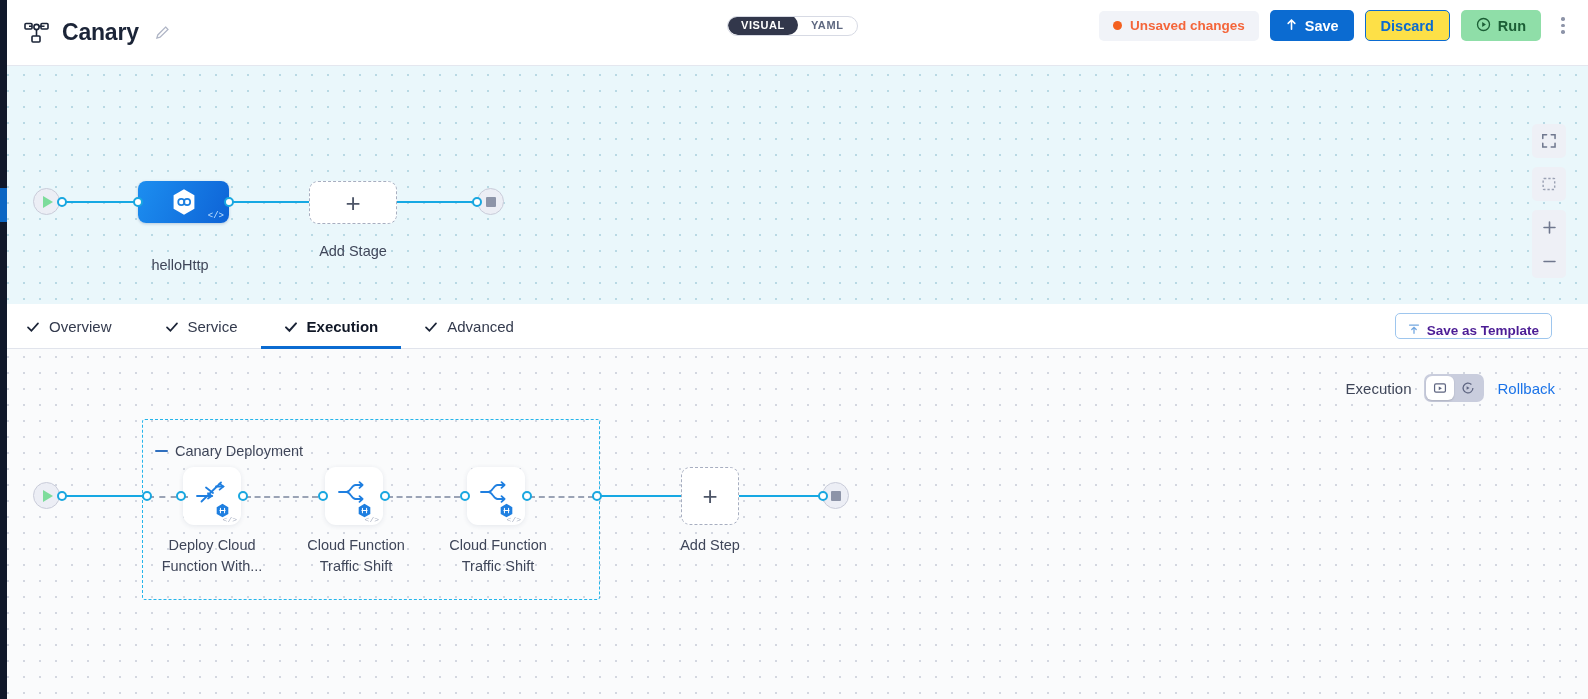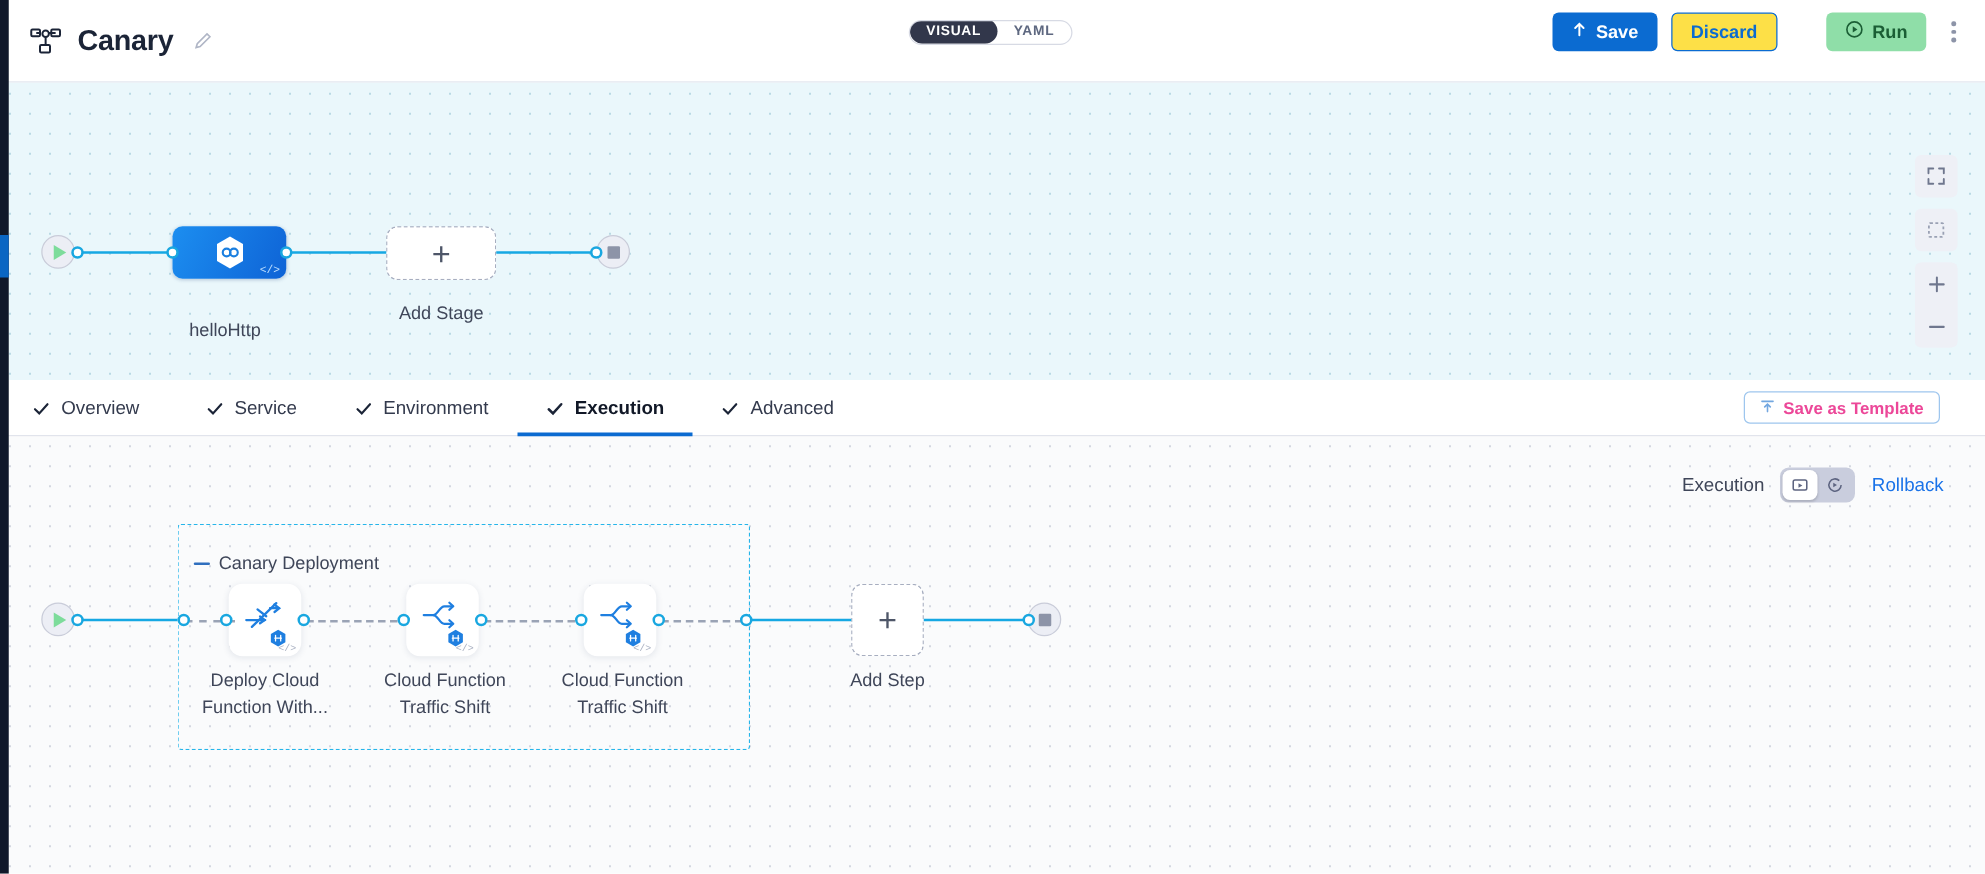--- a/index.html
+++ b/index.html
@@ -58,21 +58,21 @@
     height: 30px; padding: 0 14px;
     font-size: 13.5px; font-weight: bold; color: #f4653a;
   }
   .dot-orange { width: 9px; height: 9px; border-radius: 50%; background: #f4601f; }
   .btn {
     height: 31px; border-radius: 5px; display: flex; align-items: center;
     gap: 7px; padding: 0 15px; font-size: 14.5px; font-weight: bold; cursor: pointer;
   }
   .btn-save { background: #0b6bd1; color: #fff; }
   .btn-discard { background: #fde047; color: #0b6bd1; border: 1.4px solid #0b6bd1; }
-  .btn-run { background: #8fdea8; color: #1b5e35; margin-left: 28px; }
+  .btn-run { background: #8fdea8; color: #1b5e35; }
   .kebab {
     width: 22px; height: 30px; display: flex; flex-direction: column;
     align-items: center; justify-content: center; gap: 3px; cursor: pointer;
   }
   .kebab i { width: 3.5px; height: 3.5px; border-radius: 50%; background: #8d94a8; display: block; }
 
   
   .canvas-top {
     position: absolute; left: 0; top: 51px; width: 1588px; height: 253px;
     background-color: #eaf7fb;
@@ -101,23 +101,23 @@
   }
   .tab:first-child { padding-left: 0; padding-right: 30px; }
   .tab.active { font-weight: bold; color: #111827; }
   .tab.active::after {
     content: ""; position: absolute; left: 0; right: 0; bottom: 0;
     height: 3px; background: #0b6bd1;
   }
   .chk { width: 14px; height: 14px; color: #1b2437; flex: none; }
   .save-template {
     position: absolute; right: 36px; top: 313px;
-    display: flex; align-items: center; gap: 7px;
+    display: flex; align-items: flex-end; gap: 7px;
     border: 1px solid #9ec6ee; border-radius: 5px;
-    height: 26px; padding: 0 12px; color: #ec4899;
+    height: 26px; padding: 0 12px; color: #4c1d95;
     font-size: 13.5px; font-weight: bold; background: #fff; cursor: pointer; z-index: 25;
   }
 
   
   .ctrl-group { position: absolute; right: 22px; display: flex; flex-direction: column; }
   .ctrl-btn {
     width: 34px; height: 34px; background: #eef0f6; border-radius: 5px;
     display: flex; align-items: center; justify-content: center;
     color: #6f778e; cursor: pointer;
   }
@@ -237,20 +237,24 @@
         </svg>
       </span>
     </div>
 
     <div class="mode-toggle">
       <span class="mode-pill active">VISUAL</span>
       <span class="mode-pill">YAML</span>
     </div>
 
     <div class="hdr-right">
+      <div class="unsaved">
+        <span class="dot-orange"></span>
+        <span>Unsaved changes</span>
+      </div>
       <div class="btn btn-save">
         <span>
           <svg viewBox="0 0 14 14" width="13" height="13" fill="none" stroke="#fff" stroke-width="1.7" stroke-linecap="round">
             <path d="M7 12V2.5M3.4 5.8L7 2.2l3.6 3.6"></path>
           </svg>
         </span>
         <span>Save</span>
       </div>
       <div class="btn btn-discard">
         <span>Discard</span>
@@ -345,28 +349,20 @@
         <span>Overview</span>
       </div>
       <div class="tab">
         <span class="chk">
           <svg viewBox="0 0 14 14" width="14" height="14" fill="none" stroke="#1b2437" stroke-width="1.7" stroke-linecap="round">
               <path d="M2 7.4l3.4 3.3L12 3.4"></path>
             </svg>
         </span>
         <span>Service</span>
       </div>
-      <div class="tab">
-        <span class="chk">
-          <svg viewBox="0 0 14 14" width="14" height="14" fill="none" stroke="#1b2437" stroke-width="1.7" stroke-linecap="round">
-              <path d="M2 7.4l3.4 3.3L12 3.4"></path>
-            </svg>
-        </span>
-        <span>Environment</span>
-      </div>
       <div class="tab active">
         <span class="chk">
           <svg viewBox="0 0 14 14" width="14" height="14" fill="none" stroke="#1b2437" stroke-width="2" stroke-linecap="round">
               <path d="M2 7.4l3.4 3.3L12 3.4"></path>
             </svg>
         </span>
         <span>Execution</span>
       </div>
       <div class="tab">
         <span class="chk">

